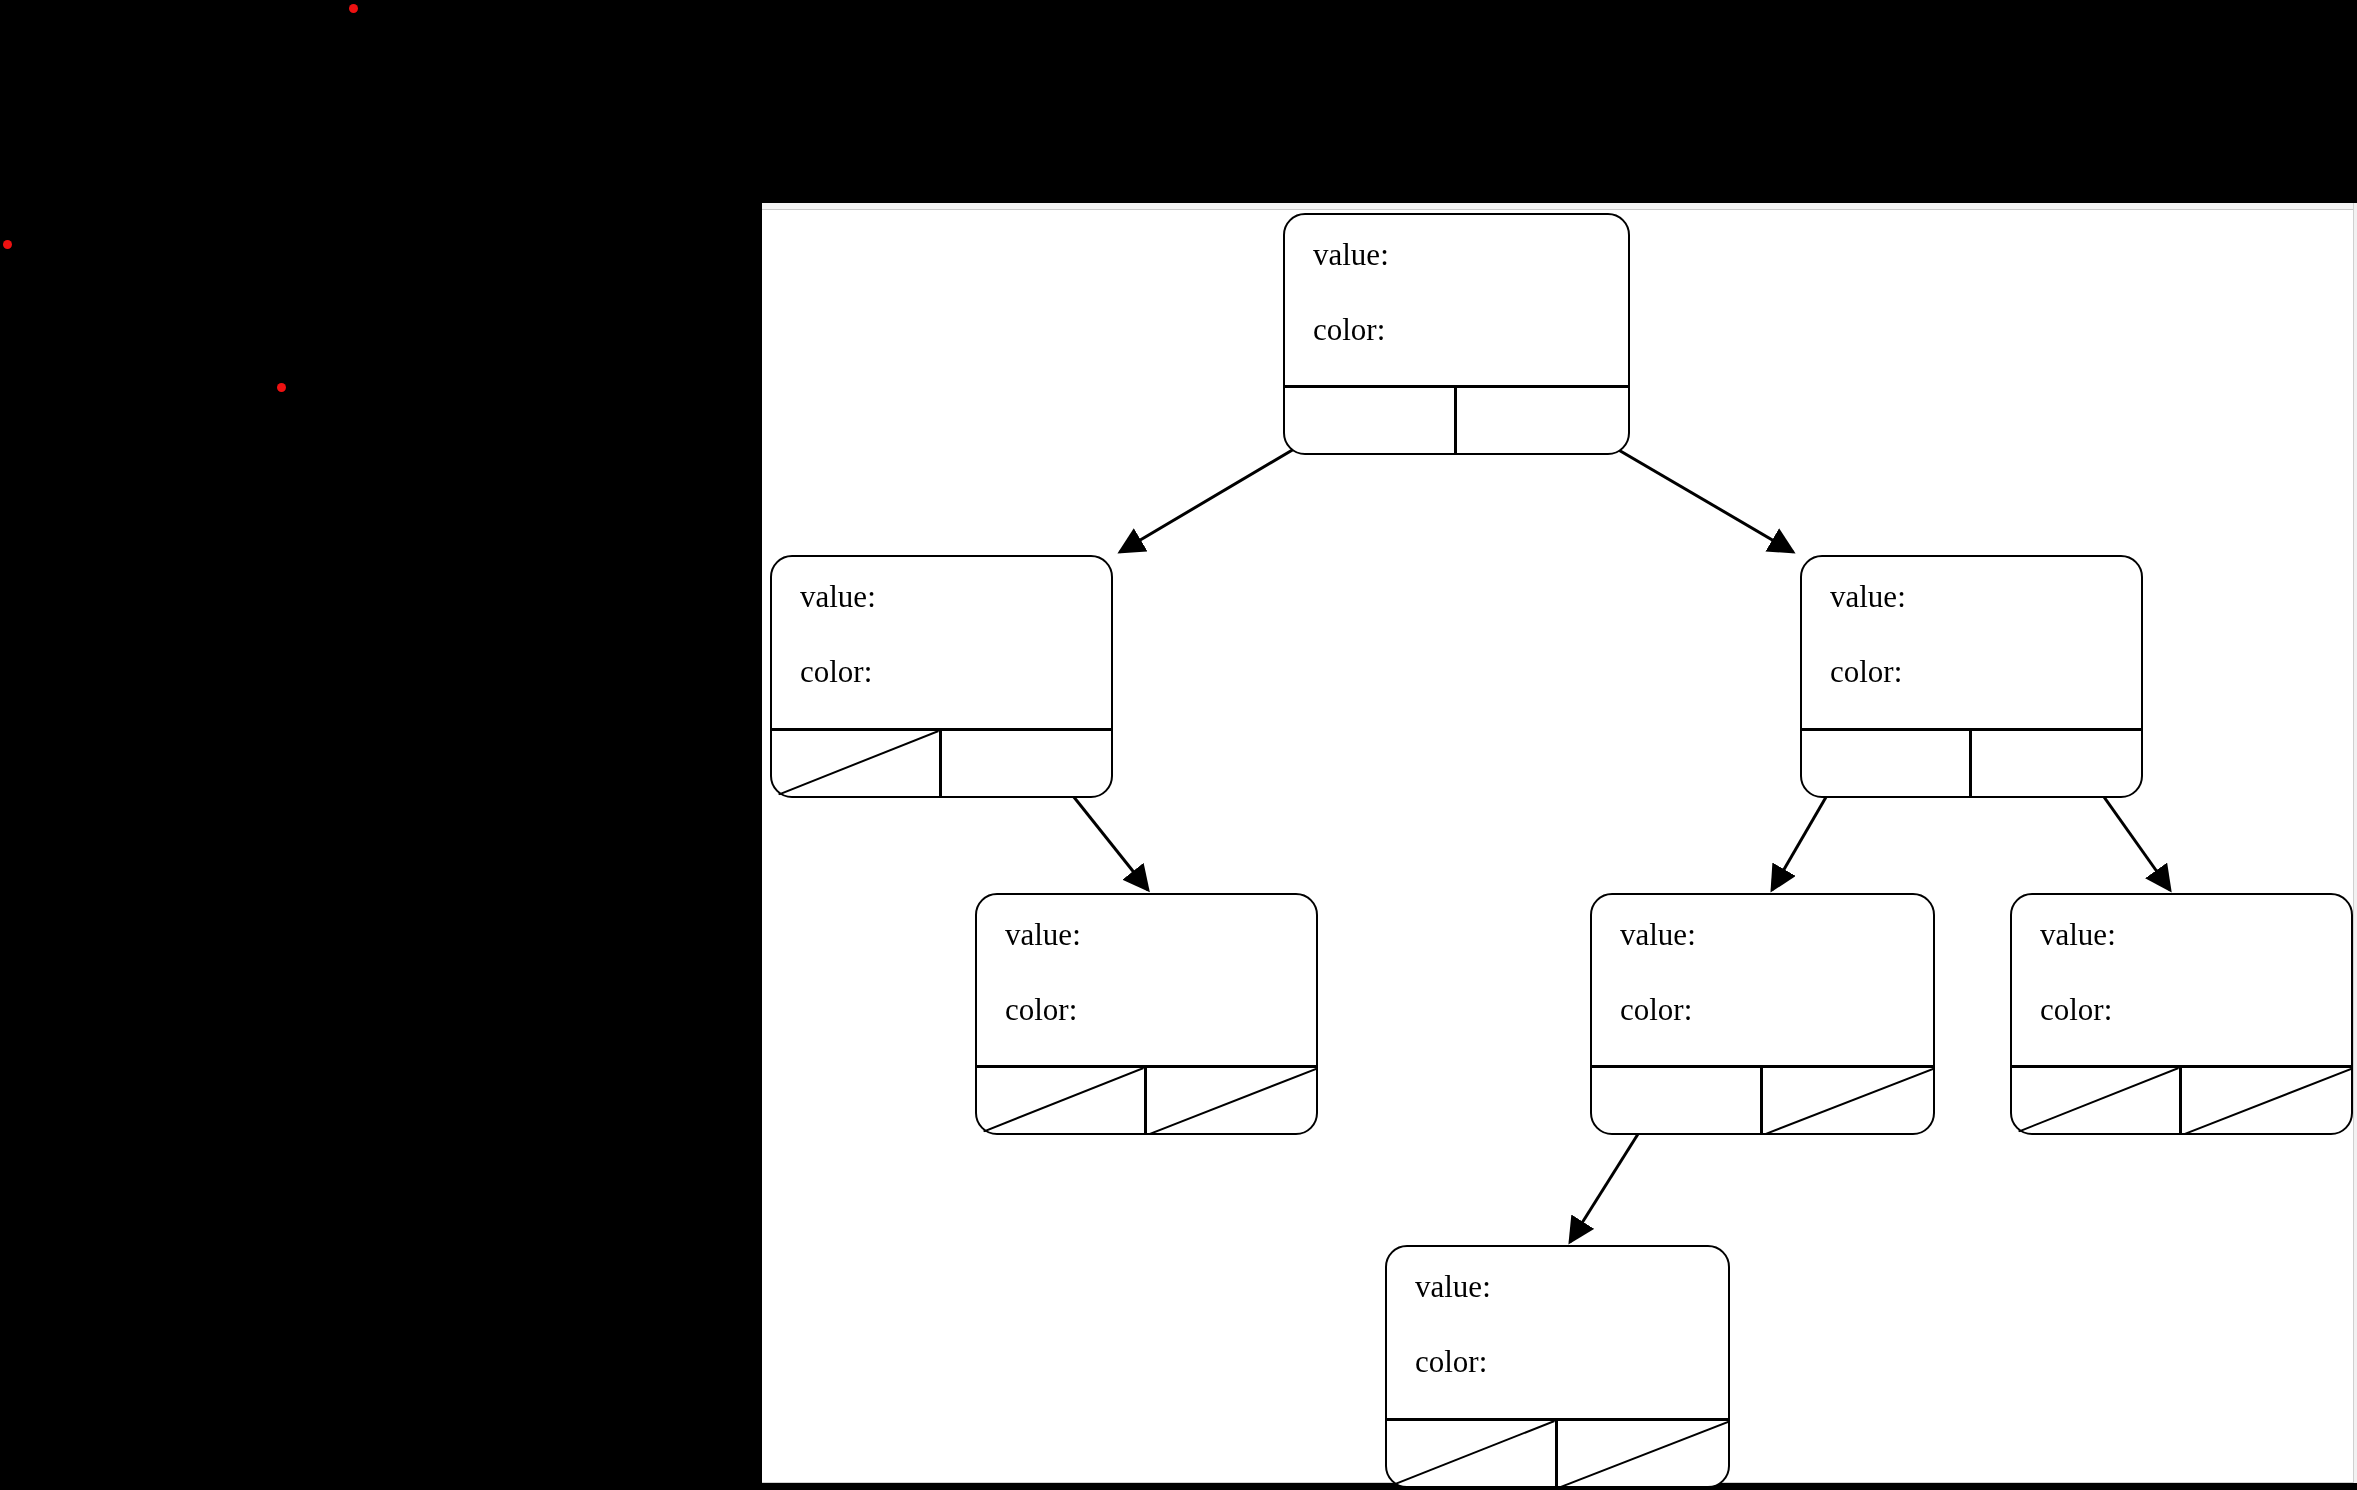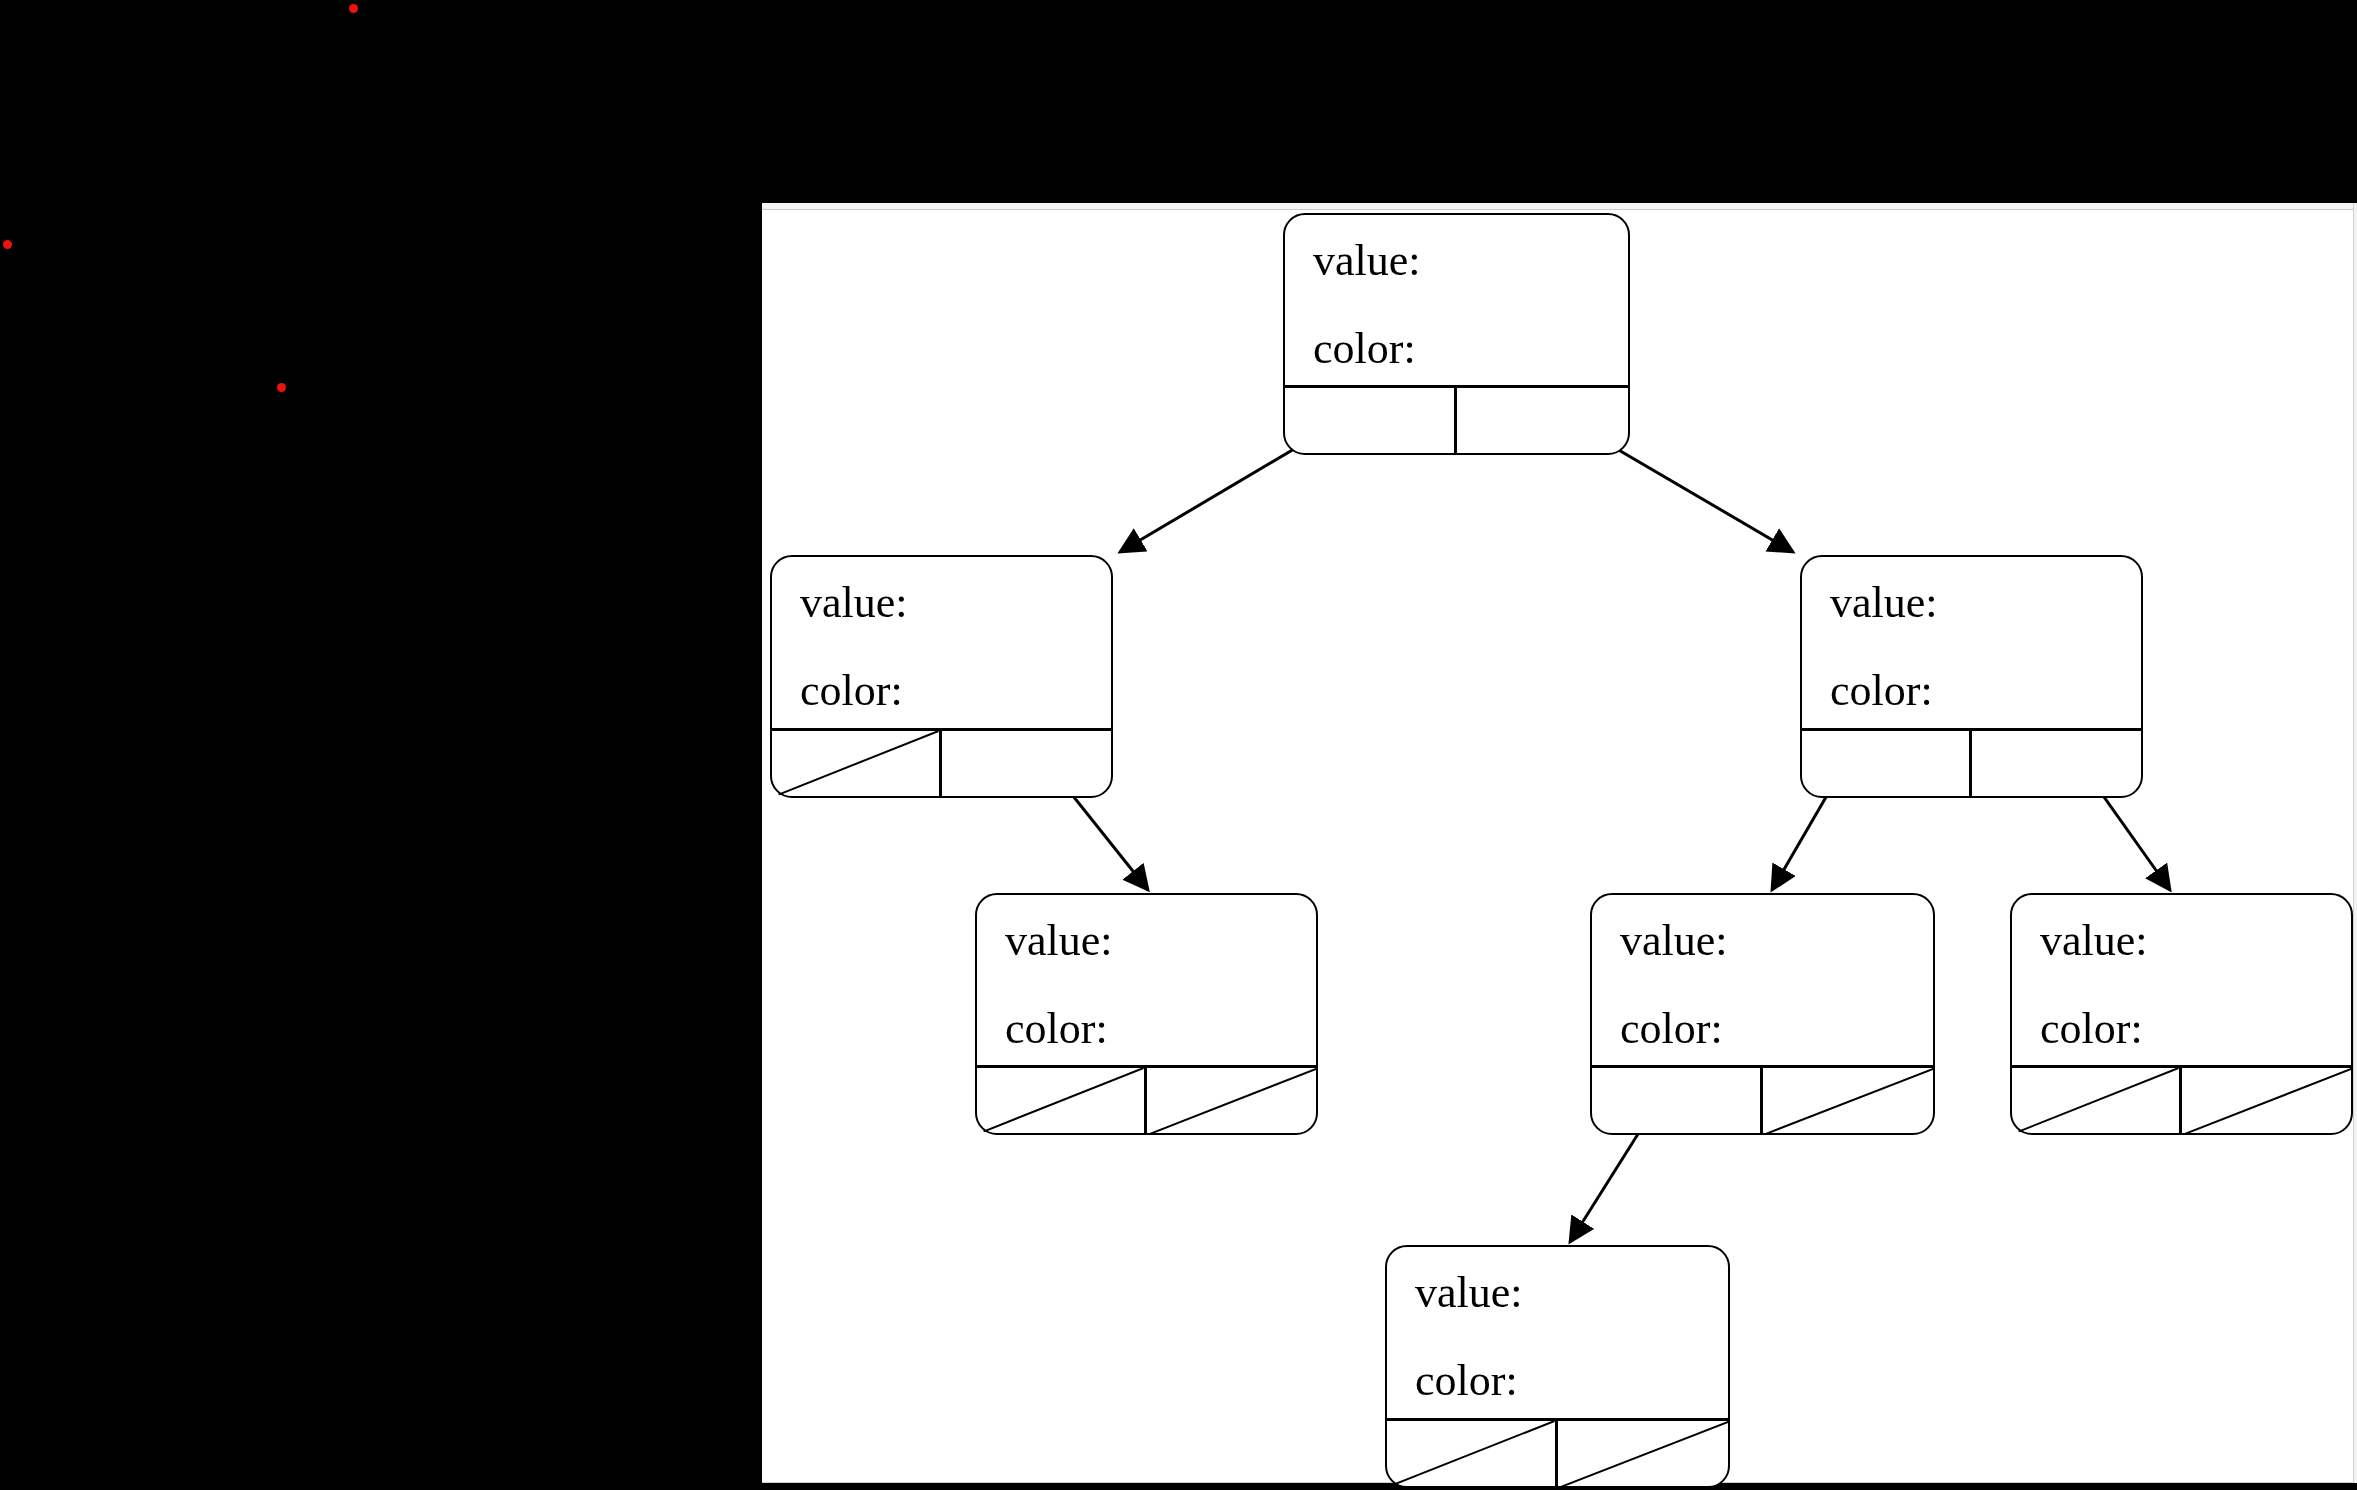--- a/index.html
+++ b/index.html
@@ -84,21 +84,21 @@
     border-radius: 22px;
   }
   .node-fields {
     position: absolute;
     left: 0;
     top: 0;
     right: 0;
     padding: 24px 0 0 28px;
   }
   .node-field {
-    font-size: 44px;
+    font-size: 31px;
     line-height: 1.0;
     color: #000000;
     white-space: nowrap;
   }
   .node-field.value-field { margin-bottom: 44px; }
   
   .ptr-row {
     position: absolute;
     left: -2px;
     right: -2px;

